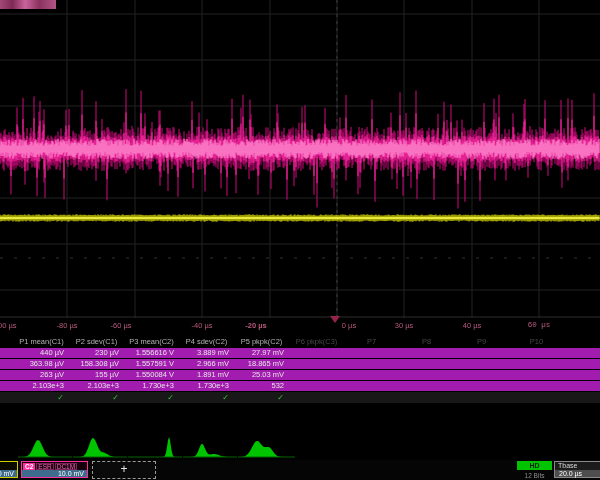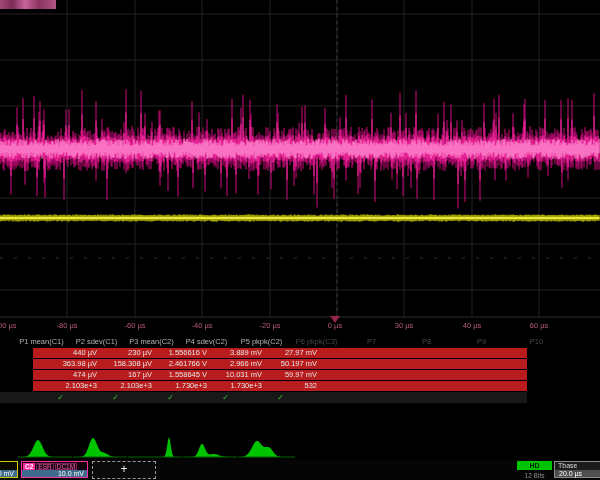--- a/index.html
+++ b/index.html
@@ -5,24 +5,24 @@
   html,body{margin:0;padding:0;background:#000;}
   .screen{position:relative;width:600px;height:480px;background:#000;overflow:hidden;
           font-family:"Liberation Sans",sans-serif;color:#ddd;}
   .graticule{position:absolute;left:0;top:0;width:600px;height:318px;}
   .frag{position:absolute;left:0;top:0;width:56px;height:9px;
         background:linear-gradient(90deg,#a34878,#7d2a55 22%,#c9649b 45%,#8a3260 70%,#b05585);}
   .xaxis{position:absolute;left:0;top:318px;width:600px;height:17px;background:#000;}
   .tick{position:absolute;top:3px;transform:translateX(-50%);font-size:7.5px;color:#b75a7e;white-space:nowrap;}
   .trig{position:absolute;top:-2px;width:0;height:0;border-left:5px solid transparent;
         border-right:5px solid transparent;border-top:7px solid #96234a;transform:translateX(-50%);}
-  .mtable{position:absolute;left:0;top:337px;width:527px;}
+  .mtable{position:absolute;left:0;top:337px;width:600px;}
   .mrow{display:grid;grid-template-columns:14px repeat(10,55px);height:10px;line-height:10px;
         margin-bottom:1px;font-size:7.5px;}
-  .mrow.vals{background:#b91c1c;margin-left:33px;}
+  .mrow.vals{background:#a21caf;}
   .mrow .cell{text-align:right;padding-right:5px;color:#e4e4e4;overflow:hidden;white-space:nowrap;}
   .mrow.hdr{height:10px;}
   .mrow.hdr .cell{text-align:center;padding-right:0;color:#b3b3b3;}
   .mrow.hdr .cell.dim{color:#474747;}
   .mrow.checks{background:#181818;height:11px;line-height:11px;}
   .mrow.checks .cell{color:#35c935;font-size:8px;}
   .histicons{position:absolute;left:0;top:436px;width:600px;height:24px;}
   .botbar{position:absolute;left:0;top:460px;width:600px;height:20px;background:#050505;}
   .descbox{position:absolute;top:1px;height:17px;box-sizing:border-box;font-size:6.5px;}
   .c1box{left:-40px;width:58px;border:1px solid #cfcf00;background:#0a0a00;}
@@ -59,27 +59,27 @@
       <path d="M0 214.7V221.4M1 215.4V221.2M2 215.6V221.1M3 214.7V220.9M4 214.4V220.6M5 214.6V221.3M6 214.8V220.3M7 215.0V220.7M8 214.4V220.7M9 214.6V221.3M10 215.3V220.3M11 214.6V220.6M12 215.3V220.5M13 215.0V221.7M14 215.4V220.4M15 214.5V220.7M16 215.1V221.7M17 215.3V220.8M18 215.4V221.5M19 214.7V221.5M20 215.0V221.4M21 214.8V220.5M22 214.8V221.1M23 215.3V221.4M24 214.8V220.3M25 214.4V220.8M26 215.2V221.5M27 215.4V220.5M28 214.5V220.7M29 214.3V220.3M30 215.2V221.4M31 215.3V221.2M32 215.6V220.4M33 214.7V221.0M34 215.3V221.6M35 215.6V221.3M36 214.4V220.7M37 215.0V221.5M38 214.5V221.1M39 214.4V221.3M40 214.9V220.5M41 215.3V221.0M42 215.5V220.7M43 214.6V220.5M44 215.6V220.8M45 214.6V221.2M46 215.1V220.4M47 215.3V221.6M48 215.2V221.3M49 214.7V220.4M50 214.6V221.6M51 214.9V220.5M52 215.2V220.9M53 215.6V220.9M54 214.4V220.7M55 214.6V220.4M56 214.6V220.4M57 215.0V221.5M58 215.4V221.1M59 215.6V220.8M60 214.8V220.7M61 214.7V220.6M62 215.3V221.7M63 214.8V220.9M64 214.7V220.4M65 214.8V221.2M66 215.7V220.5M67 215.2V220.8M68 214.8V221.6M69 214.9V221.5M70 214.6V220.7M71 215.6V220.5M72 215.6V220.6M73 214.5V220.9M74 215.6V221.4M75 214.9V220.7M76 214.4V221.4M77 214.3V220.6M78 215.3V221.4M79 215.3V220.7M80 214.6V220.3M81 214.8V221.0M82 215.3V220.6M83 214.8V221.4M84 214.9V221.1M85 214.8V220.9M86 214.9V220.6M87 215.6V220.8M88 215.0V220.4M89 214.8V220.9M90 215.0V220.8M91 215.0V220.8M92 215.3V220.9M93 215.0V221.2M94 215.2V220.6M95 214.6V220.4M96 215.2V221.3M97 215.5V220.5M98 214.3V220.4M99 215.0V220.8M100 215.5V220.6M101 214.3V220.8M102 215.7V221.2M103 214.7V221.4M104 215.0V220.6M105 215.4V221.5M106 214.4V221.0M107 215.6V221.3M108 215.0V220.7M109 215.5V221.0M110 214.3V221.0M111 215.4V220.6M112 214.4V220.6M113 214.6V221.3M114 214.9V220.3M115 215.1V221.6M116 215.7V221.4M117 215.0V221.1M118 215.1V220.7M119 214.8V221.5M120 215.3V220.8M121 215.7V220.7M122 214.6V221.0M123 214.5V221.7M124 215.0V221.2M125 215.6V220.5M126 215.0V221.0M127 215.0V221.2M128 215.1V220.3M129 214.9V221.7M130 215.6V220.5M131 215.2V221.5M132 214.4V221.5M133 215.1V220.3M134 214.6V220.8M135 214.5V221.3M136 215.6V221.1M137 214.5V221.7M138 215.1V220.4M139 214.7V221.1M140 214.6V220.6M141 214.9V220.8M142 214.8V221.1M143 215.2V220.5M144 215.2V220.8M145 215.4V220.8M146 215.2V221.4M147 215.1V220.6M148 215.4V221.3M149 215.3V221.4M150 215.1V220.5M151 214.9V221.6M152 215.5V221.3M153 214.9V221.3M154 215.0V220.8M155 214.5V221.0M156 215.4V220.4M157 215.7V220.7M158 214.6V220.9M159 214.8V220.3M160 214.5V220.5M161 214.9V221.1M162 215.1V220.6M163 215.3V221.3M164 215.2V221.2M165 215.2V220.8M166 215.4V220.9M167 214.5V221.4M168 215.1V221.2M169 214.5V220.7M170 215.2V221.1M171 215.7V221.1M172 215.7V220.4M173 214.5V221.6M174 215.2V221.0M175 214.5V220.6M176 215.4V221.2M177 215.3V221.3M178 215.2V220.4M179 214.3V221.2M180 214.6V221.4M181 215.0V221.0M182 215.2V220.8M183 214.6V221.6M184 214.4V220.5M185 214.6V220.4M186 215.5V221.5M187 214.3V221.2M188 215.0V221.0M189 215.2V221.1M190 214.3V220.4M191 215.5V221.1M192 214.5V220.6M193 214.8V221.5M194 215.6V221.4M195 214.6V221.5M196 215.1V220.7M197 215.5V221.0M198 215.3V221.0M199 214.7V220.6M200 214.5V220.6M201 214.5V221.5M202 215.1V220.6M203 215.4V220.3M204 214.6V221.6M205 215.6V221.6M206 215.2V220.9M207 215.2V221.0M208 215.1V220.3M209 215.7V220.4M210 215.3V220.9M211 215.4V220.9M212 215.0V221.6M213 215.2V221.5M214 214.5V221.5M215 215.0V221.1M216 214.9V221.7M217 215.4V221.7M218 215.5V220.7M219 215.4V220.6M220 214.8V220.4M221 214.9V221.0M222 214.7V220.7M223 214.9V220.9M224 215.2V221.3M225 214.7V221.0M226 214.6V221.3M227 215.7V221.1M228 215.3V221.1M229 214.4V221.6M230 215.4V221.3M231 214.6V220.9M232 215.1V221.3M233 215.1V221.0M234 214.8V220.9M235 215.2V220.9M236 214.9V220.8M237 214.6V221.1M238 215.6V221.5M239 215.5V221.1M240 214.6V221.7M241 215.3V220.4M242 215.0V221.0M243 214.9V220.7M244 215.3V221.4M245 214.6V221.0M246 214.8V221.4M247 214.6V220.9M248 214.7V221.2M249 214.3V221.3M250 214.4V221.6M251 215.1V221.6M252 214.8V220.4M253 214.3V220.8M254 215.1V221.6M255 214.9V220.5M256 215.6V220.4M257 214.4V221.3M258 215.4V220.4M259 215.1V221.0M260 214.8V221.1M261 215.6V220.8M262 215.0V220.6M263 214.7V221.2M264 215.0V220.9M265 215.7V220.8M266 214.6V220.8M267 215.5V220.8M268 215.5V221.3M269 215.6V220.9M270 215.4V221.0M271 215.0V221.4M272 215.2V220.8M273 214.7V220.9M274 214.6V221.0M275 215.6V221.5M276 215.5V221.1M277 215.0V220.5M278 214.6V220.7M279 215.4V220.9M280 215.6V221.6M281 215.6V221.6M282 215.2V221.4M283 214.4V220.9M284 215.0V220.5M285 215.1V221.2M286 214.9V220.6M287 215.7V221.2M288 215.5V221.7M289 215.2V220.3M290 214.9V220.8M291 214.3V220.7M292 215.6V221.5M293 215.7V221.0M294 214.7V221.6M295 214.5V220.5M296 215.5V221.4M297 215.2V221.3M298 214.4V221.2M299 215.1V220.9M300 215.0V221.0M301 215.3V220.5M302 215.2V220.8M303 215.6V221.1M304 214.7V221.2M305 215.2V221.4M306 215.2V221.4M307 215.5V220.8M308 214.6V221.7M309 214.5V221.3M310 215.5V220.6M311 214.7V221.2M312 215.7V221.6M313 215.0V221.0M314 214.6V221.1M315 215.5V220.3M316 215.5V221.1M317 215.7V221.4M318 215.7V221.1M319 215.7V221.3M320 215.0V220.6M321 214.4V221.0M322 215.3V220.5M323 215.2V220.4M324 215.5V220.4M325 214.9V221.6M326 214.4V220.7M327 215.5V220.9M328 214.7V221.6M329 215.6V221.2M330 214.7V221.3M331 215.2V220.4M332 214.3V221.0M333 215.6V221.3M334 215.1V220.6M335 215.5V221.0M336 214.7V220.7M337 215.2V220.9M338 215.2V221.5M339 215.2V220.3M340 215.5V221.4M341 214.4V221.6M342 215.3V221.6M343 214.3V220.5M344 215.1V220.8M345 214.6V220.3M346 215.3V221.3M347 215.2V220.6M348 215.7V221.4M349 215.4V220.9M350 214.3V221.6M351 215.5V221.3M352 214.6V220.6M353 214.8V221.5M354 215.1V221.3M355 215.4V221.2M356 214.7V221.3M357 214.7V221.3M358 215.5V220.8M359 215.3V221.7M360 215.6V221.6M361 214.4V221.1M362 215.2V221.6M363 214.4V220.7M364 214.4V220.8M365 215.0V220.5M366 214.8V220.5M367 214.4V220.5M368 214.4V220.6M369 215.0V221.1M370 215.0V221.2M371 214.7V221.1M372 214.8V220.8M373 215.2V221.3M374 215.6V221.5M375 214.8V221.4M376 214.5V221.4M377 215.4V220.8M378 215.3V221.3M379 214.5V220.3M380 215.6V221.0M381 215.3V220.5M382 215.6V221.0M383 215.6V220.7M384 215.5V221.2M385 215.4V221.0M386 214.9V221.0M387 215.6V221.1M388 214.6V220.4M389 214.8V220.7M390 215.3V220.5M391 215.6V220.4M392 215.2V220.6M393 215.0V220.8M394 215.1V221.6M395 215.2V221.1M396 215.7V220.5M397 214.4V221.5M398 214.3V221.6M399 214.9V221.6M400 215.1V221.4M401 214.7V221.1M402 215.4V221.1M403 214.7V220.3M404 215.2V221.3M405 215.4V220.4M406 214.8V221.6M407 215.5V221.0M408 215.1V221.0M409 215.2V220.7M410 215.4V221.7M411 214.4V221.3M412 215.1V221.5M413 215.5V221.7M414 215.3V220.9M415 214.6V220.8M416 214.8V221.4M417 215.2V220.5M418 215.2V220.4M419 215.7V221.4M420 215.6V221.2M421 214.9V220.6M422 214.6V221.1M423 215.5V221.3M424 215.3V220.5M425 215.6V220.3M426 215.2V220.7M427 215.2V220.3M428 215.5V220.3M429 214.6V221.3M430 214.6V221.1M431 214.5V220.7M432 214.6V220.9M433 215.0V220.3M434 215.0V220.9M435 214.8V221.1M436 214.5V220.6M437 215.6V221.1M438 215.5V220.4M439 215.3V221.7M440 214.6V220.6M441 215.4V221.4M442 215.7V221.6M443 214.7V220.8M444 215.6V220.5M445 214.8V221.2M446 215.1V221.5M447 215.5V221.5M448 215.3V220.5M449 214.6V220.7M450 215.5V220.9M451 215.2V220.7M452 214.3V221.0M453 215.1V220.9M454 214.3V220.7M455 215.1V220.4M456 214.5V220.6M457 215.4V220.5M458 214.8V220.6M459 214.7V221.7M460 214.3V220.4M461 215.3V220.7M462 215.5V220.7M463 214.8V220.4M464 215.4V220.4M465 214.7V220.4M466 214.9V220.5M467 215.2V221.0M468 214.6V220.7M469 215.2V221.5M470 215.4V221.0M471 215.1V220.5M472 214.8V220.6M473 215.5V221.0M474 214.7V220.6M475 214.8V221.6M476 214.8V221.1M477 215.5V221.4M478 214.8V221.1M479 215.0V220.7M480 215.4V220.5M481 215.4V221.0M482 214.6V221.4M483 215.1V221.6M484 214.6V220.4M485 215.5V221.3M486 215.6V221.5M487 214.7V220.6M488 215.1V221.6M489 214.8V220.4M490 215.5V220.9M491 215.5V221.3M492 214.6V221.1M493 215.4V221.4M494 214.7V220.9M495 214.6V221.2M496 214.5V221.2M497 215.4V221.5M498 214.8V220.7M499 215.2V220.9M500 214.9V220.8M501 214.9V220.5M502 214.8V221.0M503 214.7V221.6M504 214.6V221.0M505 215.2V220.6M506 215.2V221.5M507 214.6V220.7M508 215.7V220.4M509 214.6V221.5M510 215.3V220.8M511 214.6V221.2M512 215.0V220.3M513 214.4V221.7M514 214.8V221.6M515 215.3V221.2M516 215.0V220.8M517 215.0V220.4M518 215.5V221.3M519 215.6V220.9M520 214.7V220.7M521 214.8V220.5M522 215.2V221.6M523 215.5V220.6M524 215.3V221.0M525 214.9V221.3M526 214.4V220.7M527 215.2V221.5M528 214.5V221.2M529 214.9V221.6M530 214.8V221.4M531 215.2V221.4M532 215.5V221.0M533 214.4V220.9M534 215.1V221.4M535 214.7V221.1M536 215.2V221.5M537 214.7V220.5M538 214.6V220.5M539 215.0V221.0M540 215.1V220.9M541 215.0V221.6M542 214.6V221.2M543 214.5V220.9M544 214.7V221.2M545 215.3V220.8M546 215.5V221.6M547 215.4V221.2M548 214.9V221.6M549 215.2V220.7M550 215.2V220.7M551 214.9V221.6M552 215.3V220.9M553 214.8V220.6M554 215.0V221.4M555 215.1V220.8M556 215.1V221.5M557 215.7V220.4M558 214.8V221.6M559 215.0V221.5M560 214.9V221.3M561 215.0V221.2M562 214.5V221.5M563 214.9V220.4M564 215.4V221.3M565 214.9V220.4M566 215.5V220.8M567 214.7V221.3M568 215.6V221.1M569 215.1V220.4M570 215.5V221.3M571 215.2V221.4M572 215.4V220.6M573 214.6V221.1M574 215.1V221.4M575 215.5V221.6M576 214.9V221.1M577 214.6V221.1M578 215.1V220.8M579 215.4V221.1M580 214.8V220.5M581 214.7V221.0M582 214.4V221.6M583 215.0V221.6M584 215.4V221.6M585 215.6V220.4M586 214.5V220.6M587 215.2V221.5M588 214.7V221.1M589 215.1V221.1M590 214.4V221.5M591 215.1V220.4M592 215.3V220.8M593 215.1V221.2M594 214.7V220.4M595 214.8V221.6M596 214.3V220.6M597 215.2V220.4M598 215.3V220.9M599 214.9V220.8" stroke="#d9d900" stroke-width="1" fill="none"></path>
       <path d="M0 217.0V219.0M1 217.0V219.0M2 217.0V219.0M3 217.0V219.0M4 217.0V219.0M5 217.0V219.0M6 217.0V219.0M7 217.0V219.0M8 217.0V219.0M9 217.0V219.0M10 217.0V219.0M11 217.0V219.0M12 217.0V219.0M13 217.0V219.0M14 217.0V219.0M15 217.0V219.0M16 217.0V219.0M17 217.0V219.0M18 217.0V219.0M19 217.0V219.0M20 217.0V219.0M21 217.0V219.0M22 217.0V219.0M23 217.0V219.0M24 217.0V219.0M25 217.0V219.0M26 217.0V219.0M27 217.0V219.0M28 217.0V219.0M29 217.0V219.0M30 217.0V219.0M31 217.0V219.0M32 217.0V219.0M33 217.0V219.0M34 217.0V219.0M35 217.0V219.0M36 217.0V219.0M37 217.0V219.0M38 217.0V219.0M39 217.0V219.0M40 217.0V219.0M41 217.0V219.0M42 217.0V219.0M43 217.0V219.0M44 217.0V219.0M45 217.0V219.0M46 217.0V219.0M47 217.0V219.0M48 217.0V219.0M49 217.0V219.0M50 217.0V219.0M51 217.0V219.0M52 217.0V219.0M53 217.0V219.0M54 217.0V219.0M55 217.0V219.0M56 217.0V219.0M57 217.0V219.0M58 217.0V219.0M59 217.0V219.0M60 217.0V219.0M61 217.0V219.0M62 217.0V219.0M63 217.0V219.0M64 217.0V219.0M65 217.0V219.0M66 217.0V219.0M67 217.0V219.0M68 217.0V219.0M69 217.0V219.0M70 217.0V219.0M71 217.0V219.0M72 217.0V219.0M73 217.0V219.0M74 217.0V219.0M75 217.0V219.0M76 217.0V219.0M77 217.0V219.0M78 217.0V219.0M79 217.0V219.0M80 217.0V219.0M81 217.0V219.0M82 217.0V219.0M83 217.0V219.0M84 217.0V219.0M85 217.0V219.0M86 217.0V219.0M87 217.0V219.0M88 217.0V219.0M89 217.0V219.0M90 217.0V219.0M91 217.0V219.0M92 217.0V219.0M93 217.0V219.0M94 217.0V219.0M95 217.0V219.0M96 217.0V219.0M97 217.0V219.0M98 217.0V219.0M99 217.0V219.0M100 217.0V219.0M101 217.0V219.0M102 217.0V219.0M103 217.0V219.0M104 217.0V219.0M105 217.0V219.0M106 217.0V219.0M107 217.0V219.0M108 217.0V219.0M109 217.0V219.0M110 217.0V219.0M111 217.0V219.0M112 217.0V219.0M113 217.0V219.0M114 217.0V219.0M115 217.0V219.0M116 217.0V219.0M117 217.0V219.0M118 217.0V219.0M119 217.0V219.0M120 217.0V219.0M121 217.0V219.0M122 217.0V219.0M123 217.0V219.0M124 217.0V219.0M125 217.0V219.0M126 217.0V219.0M127 217.0V219.0M128 217.0V219.0M129 217.0V219.0M130 217.0V219.0M131 217.0V219.0M132 217.0V219.0M133 217.0V219.0M134 217.0V219.0M135 217.0V219.0M136 217.0V219.0M137 217.0V219.0M138 217.0V219.0M139 217.0V219.0M140 217.0V219.0M141 217.0V219.0M142 217.0V219.0M143 217.0V219.0M144 217.0V219.0M145 217.0V219.0M146 217.0V219.0M147 217.0V219.0M148 217.0V219.0M149 217.0V219.0M150 217.0V219.0M151 217.0V219.0M152 217.0V219.0M153 217.0V219.0M154 217.0V219.0M155 217.0V219.0M156 217.0V219.0M157 217.0V219.0M158 217.0V219.0M159 217.0V219.0M160 217.0V219.0M161 217.0V219.0M162 217.0V219.0M163 217.0V219.0M164 217.0V219.0M165 217.0V219.0M166 217.0V219.0M167 217.0V219.0M168 217.0V219.0M169 217.0V219.0M170 217.0V219.0M171 217.0V219.0M172 217.0V219.0M173 217.0V219.0M174 217.0V219.0M175 217.0V219.0M176 217.0V219.0M177 217.0V219.0M178 217.0V219.0M179 217.0V219.0M180 217.0V219.0M181 217.0V219.0M182 217.0V219.0M183 217.0V219.0M184 217.0V219.0M185 217.0V219.0M186 217.0V219.0M187 217.0V219.0M188 217.0V219.0M189 217.0V219.0M190 217.0V219.0M191 217.0V219.0M192 217.0V219.0M193 217.0V219.0M194 217.0V219.0M195 217.0V219.0M196 217.0V219.0M197 217.0V219.0M198 217.0V219.0M199 217.0V219.0M200 217.0V219.0M201 217.0V219.0M202 217.0V219.0M203 217.0V219.0M204 217.0V219.0M205 217.0V219.0M206 217.0V219.0M207 217.0V219.0M208 217.0V219.0M209 217.0V219.0M210 217.0V219.0M211 217.0V219.0M212 217.0V219.0M213 217.0V219.0M214 217.0V219.0M215 217.0V219.0M216 217.0V219.0M217 217.0V219.0M218 217.0V219.0M219 217.0V219.0M220 217.0V219.0M221 217.0V219.0M222 217.0V219.0M223 217.0V219.0M224 217.0V219.0M225 217.0V219.0M226 217.0V219.0M227 217.0V219.0M228 217.0V219.0M229 217.0V219.0M230 217.0V219.0M231 217.0V219.0M232 217.0V219.0M233 217.0V219.0M234 217.0V219.0M235 217.0V219.0M236 217.0V219.0M237 217.0V219.0M238 217.0V219.0M239 217.0V219.0M240 217.0V219.0M241 217.0V219.0M242 217.0V219.0M243 217.0V219.0M244 217.0V219.0M245 217.0V219.0M246 217.0V219.0M247 217.0V219.0M248 217.0V219.0M249 217.0V219.0M250 217.0V219.0M251 217.0V219.0M252 217.0V219.0M253 217.0V219.0M254 217.0V219.0M255 217.0V219.0M256 217.0V219.0M257 217.0V219.0M258 217.0V219.0M259 217.0V219.0M260 217.0V219.0M261 217.0V219.0M262 217.0V219.0M263 217.0V219.0M264 217.0V219.0M265 217.0V219.0M266 217.0V219.0M267 217.0V219.0M268 217.0V219.0M269 217.0V219.0M270 217.0V219.0M271 217.0V219.0M272 217.0V219.0M273 217.0V219.0M274 217.0V219.0M275 217.0V219.0M276 217.0V219.0M277 217.0V219.0M278 217.0V219.0M279 217.0V219.0M280 217.0V219.0M281 217.0V219.0M282 217.0V219.0M283 217.0V219.0M284 217.0V219.0M285 217.0V219.0M286 217.0V219.0M287 217.0V219.0M288 217.0V219.0M289 217.0V219.0M290 217.0V219.0M291 217.0V219.0M292 217.0V219.0M293 217.0V219.0M294 217.0V219.0M295 217.0V219.0M296 217.0V219.0M297 217.0V219.0M298 217.0V219.0M299 217.0V219.0M300 217.0V219.0M301 217.0V219.0M302 217.0V219.0M303 217.0V219.0M304 217.0V219.0M305 217.0V219.0M306 217.0V219.0M307 217.0V219.0M308 217.0V219.0M309 217.0V219.0M310 217.0V219.0M311 217.0V219.0M312 217.0V219.0M313 217.0V219.0M314 217.0V219.0M315 217.0V219.0M316 217.0V219.0M317 217.0V219.0M318 217.0V219.0M319 217.0V219.0M320 217.0V219.0M321 217.0V219.0M322 217.0V219.0M323 217.0V219.0M324 217.0V219.0M325 217.0V219.0M326 217.0V219.0M327 217.0V219.0M328 217.0V219.0M329 217.0V219.0M330 217.0V219.0M331 217.0V219.0M332 217.0V219.0M333 217.0V219.0M334 217.0V219.0M335 217.0V219.0M336 217.0V219.0M337 217.0V219.0M338 217.0V219.0M339 217.0V219.0M340 217.0V219.0M341 217.0V219.0M342 217.0V219.0M343 217.0V219.0M344 217.0V219.0M345 217.0V219.0M346 217.0V219.0M347 217.0V219.0M348 217.0V219.0M349 217.0V219.0M350 217.0V219.0M351 217.0V219.0M352 217.0V219.0M353 217.0V219.0M354 217.0V219.0M355 217.0V219.0M356 217.0V219.0M357 217.0V219.0M358 217.0V219.0M359 217.0V219.0M360 217.0V219.0M361 217.0V219.0M362 217.0V219.0M363 217.0V219.0M364 217.0V219.0M365 217.0V219.0M366 217.0V219.0M367 217.0V219.0M368 217.0V219.0M369 217.0V219.0M370 217.0V219.0M371 217.0V219.0M372 217.0V219.0M373 217.0V219.0M374 217.0V219.0M375 217.0V219.0M376 217.0V219.0M377 217.0V219.0M378 217.0V219.0M379 217.0V219.0M380 217.0V219.0M381 217.0V219.0M382 217.0V219.0M383 217.0V219.0M384 217.0V219.0M385 217.0V219.0M386 217.0V219.0M387 217.0V219.0M388 217.0V219.0M389 217.0V219.0M390 217.0V219.0M391 217.0V219.0M392 217.0V219.0M393 217.0V219.0M394 217.0V219.0M395 217.0V219.0M396 217.0V219.0M397 217.0V219.0M398 217.0V219.0M399 217.0V219.0M400 217.0V219.0M401 217.0V219.0M402 217.0V219.0M403 217.0V219.0M404 217.0V219.0M405 217.0V219.0M406 217.0V219.0M407 217.0V219.0M408 217.0V219.0M409 217.0V219.0M410 217.0V219.0M411 217.0V219.0M412 217.0V219.0M413 217.0V219.0M414 217.0V219.0M415 217.0V219.0M416 217.0V219.0M417 217.0V219.0M418 217.0V219.0M419 217.0V219.0M420 217.0V219.0M421 217.0V219.0M422 217.0V219.0M423 217.0V219.0M424 217.0V219.0M425 217.0V219.0M426 217.0V219.0M427 217.0V219.0M428 217.0V219.0M429 217.0V219.0M430 217.0V219.0M431 217.0V219.0M432 217.0V219.0M433 217.0V219.0M434 217.0V219.0M435 217.0V219.0M436 217.0V219.0M437 217.0V219.0M438 217.0V219.0M439 217.0V219.0M440 217.0V219.0M441 217.0V219.0M442 217.0V219.0M443 217.0V219.0M444 217.0V219.0M445 217.0V219.0M446 217.0V219.0M447 217.0V219.0M448 217.0V219.0M449 217.0V219.0M450 217.0V219.0M451 217.0V219.0M452 217.0V219.0M453 217.0V219.0M454 217.0V219.0M455 217.0V219.0M456 217.0V219.0M457 217.0V219.0M458 217.0V219.0M459 217.0V219.0M460 217.0V219.0M461 217.0V219.0M462 217.0V219.0M463 217.0V219.0M464 217.0V219.0M465 217.0V219.0M466 217.0V219.0M467 217.0V219.0M468 217.0V219.0M469 217.0V219.0M470 217.0V219.0M471 217.0V219.0M472 217.0V219.0M473 217.0V219.0M474 217.0V219.0M475 217.0V219.0M476 217.0V219.0M477 217.0V219.0M478 217.0V219.0M479 217.0V219.0M480 217.0V219.0M481 217.0V219.0M482 217.0V219.0M483 217.0V219.0M484 217.0V219.0M485 217.0V219.0M486 217.0V219.0M487 217.0V219.0M488 217.0V219.0M489 217.0V219.0M490 217.0V219.0M491 217.0V219.0M492 217.0V219.0M493 217.0V219.0M494 217.0V219.0M495 217.0V219.0M496 217.0V219.0M497 217.0V219.0M498 217.0V219.0M499 217.0V219.0M500 217.0V219.0M501 217.0V219.0M502 217.0V219.0M503 217.0V219.0M504 217.0V219.0M505 217.0V219.0M506 217.0V219.0M507 217.0V219.0M508 217.0V219.0M509 217.0V219.0M510 217.0V219.0M511 217.0V219.0M512 217.0V219.0M513 217.0V219.0M514 217.0V219.0M515 217.0V219.0M516 217.0V219.0M517 217.0V219.0M518 217.0V219.0M519 217.0V219.0M520 217.0V219.0M521 217.0V219.0M522 217.0V219.0M523 217.0V219.0M524 217.0V219.0M525 217.0V219.0M526 217.0V219.0M527 217.0V219.0M528 217.0V219.0M529 217.0V219.0M530 217.0V219.0M531 217.0V219.0M532 217.0V219.0M533 217.0V219.0M534 217.0V219.0M535 217.0V219.0M536 217.0V219.0M537 217.0V219.0M538 217.0V219.0M539 217.0V219.0M540 217.0V219.0M541 217.0V219.0M542 217.0V219.0M543 217.0V219.0M544 217.0V219.0M545 217.0V219.0M546 217.0V219.0M547 217.0V219.0M548 217.0V219.0M549 217.0V219.0M550 217.0V219.0M551 217.0V219.0M552 217.0V219.0M553 217.0V219.0M554 217.0V219.0M555 217.0V219.0M556 217.0V219.0M557 217.0V219.0M558 217.0V219.0M559 217.0V219.0M560 217.0V219.0M561 217.0V219.0M562 217.0V219.0M563 217.0V219.0M564 217.0V219.0M565 217.0V219.0M566 217.0V219.0M567 217.0V219.0M568 217.0V219.0M569 217.0V219.0M570 217.0V219.0M571 217.0V219.0M572 217.0V219.0M573 217.0V219.0M574 217.0V219.0M575 217.0V219.0M576 217.0V219.0M577 217.0V219.0M578 217.0V219.0M579 217.0V219.0M580 217.0V219.0M581 217.0V219.0M582 217.0V219.0M583 217.0V219.0M584 217.0V219.0M585 217.0V219.0M586 217.0V219.0M587 217.0V219.0M588 217.0V219.0M589 217.0V219.0M590 217.0V219.0M591 217.0V219.0M592 217.0V219.0M593 217.0V219.0M594 217.0V219.0M595 217.0V219.0M596 217.0V219.0M597 217.0V219.0M598 217.0V219.0M599 217.0V219.0" stroke="#ffff55" stroke-width="1" fill="none"></path>
     </svg>
 
   <div class="frag"></div>
 
   <div class="xaxis">
     <div class="trig" id="trig" style="left: 335px;"></div>
   <span class="tick" style="left: 4px;">-100 µs</span>
       <span class="tick" style="left: 67px;">-80 µs</span>
-      <span class="tick" style="left: 135px;">-60 µs</span>
+      <span class="tick" style="left: 121px;">-60 µs</span>
       <span class="tick" style="left: 202px;">-40 µs</span>
-      <span class="tick" style="left: 270px;">-20 µs</span>
-      <span class="tick" style="left: 335px;">0 µs</span>
+      <span class="tick" style="left: 256px; font-weight: bold;">-20 µs</span>
+      <span class="tick" style="left: 349px;">0 µs</span>
       <span class="tick" style="left: 404px;">30 µs</span>
       <span class="tick" style="left: 472px; text-align: center;">40 µs</span>
-      <span class="tick" style="left: 539px;">60 µs</span>
+      <span class="tick" style="left: 539px; font-family: Liberation Mono, monospace;">60 µs</span>
     </div>
 
   <div class="mtable" id="mtable">
       <div class="mrow hdr">
         <span></span>
         <span class="cell">P1 mean(C1)</span>
         <span class="cell">P2 sdev(C1)</span>
         <span class="cell">P3 mean(C2)</span>
         <span class="cell">P4 sdev(C2)</span>
         <span class="cell">P5 pkpk(C2)</span>
@@ -99,36 +99,36 @@
         <span class="cell"></span>
         <span class="cell"></span>
         <span class="cell"></span>
         <span class="cell"></span>
         <span class="cell"></span>
       </div>
       <div class="mrow vals">
         <span></span>
         <span class="cell">363.98 µV</span>
         <span class="cell">158.308 µV</span>
-        <span class="cell">2.461766 V</span>
+        <span class="cell">1.557591 V</span>
         <span class="cell">2.966 mV</span>
-        <span class="cell">50.197 mV</span>
-        <span class="cell"></span>
-        <span class="cell"></span>
-        <span class="cell"></span>
-        <span class="cell"></span>
-        <span class="cell"></span>
-      </div>
-      <div class="mrow vals">
-        <span></span>
-        <span class="cell">474 µV</span>
-        <span class="cell">167 µV</span>
-        <span class="cell">1.558645 V</span>
-        <span class="cell">10.031 mV</span>
-        <span class="cell">59.97 mV</span>
+        <span class="cell">18.865 mV</span>
+        <span class="cell"></span>
+        <span class="cell"></span>
+        <span class="cell"></span>
+        <span class="cell"></span>
+        <span class="cell"></span>
+      </div>
+      <div class="mrow vals">
+        <span></span>
+        <span class="cell">263 µV</span>
+        <span class="cell">155 µV</span>
+        <span class="cell">1.550084 V</span>
+        <span class="cell">1.891 mV</span>
+        <span class="cell">25.03 mV</span>
         <span class="cell"></span>
         <span class="cell"></span>
         <span class="cell"></span>
         <span class="cell"></span>
         <span class="cell"></span>
       </div>
       <div class="mrow vals">
         <span></span>
         <span class="cell">2.103e+3</span>
         <span class="cell">2.103e+3</span>

